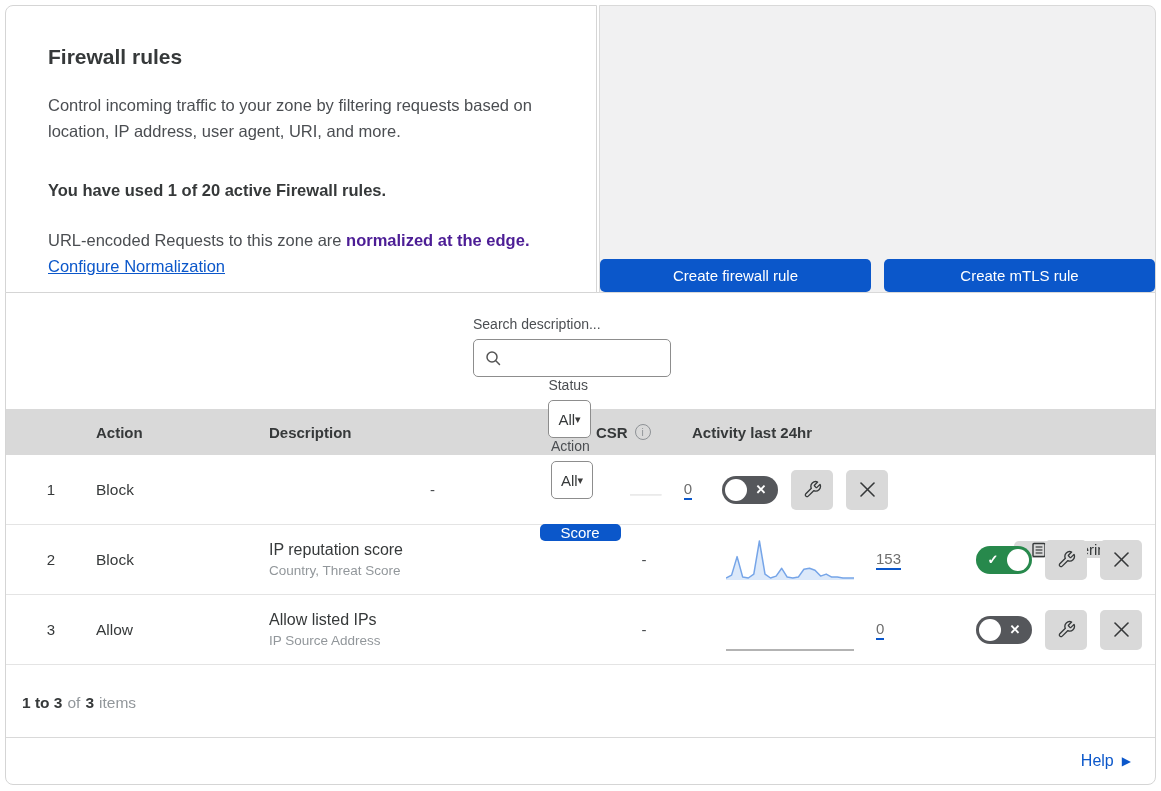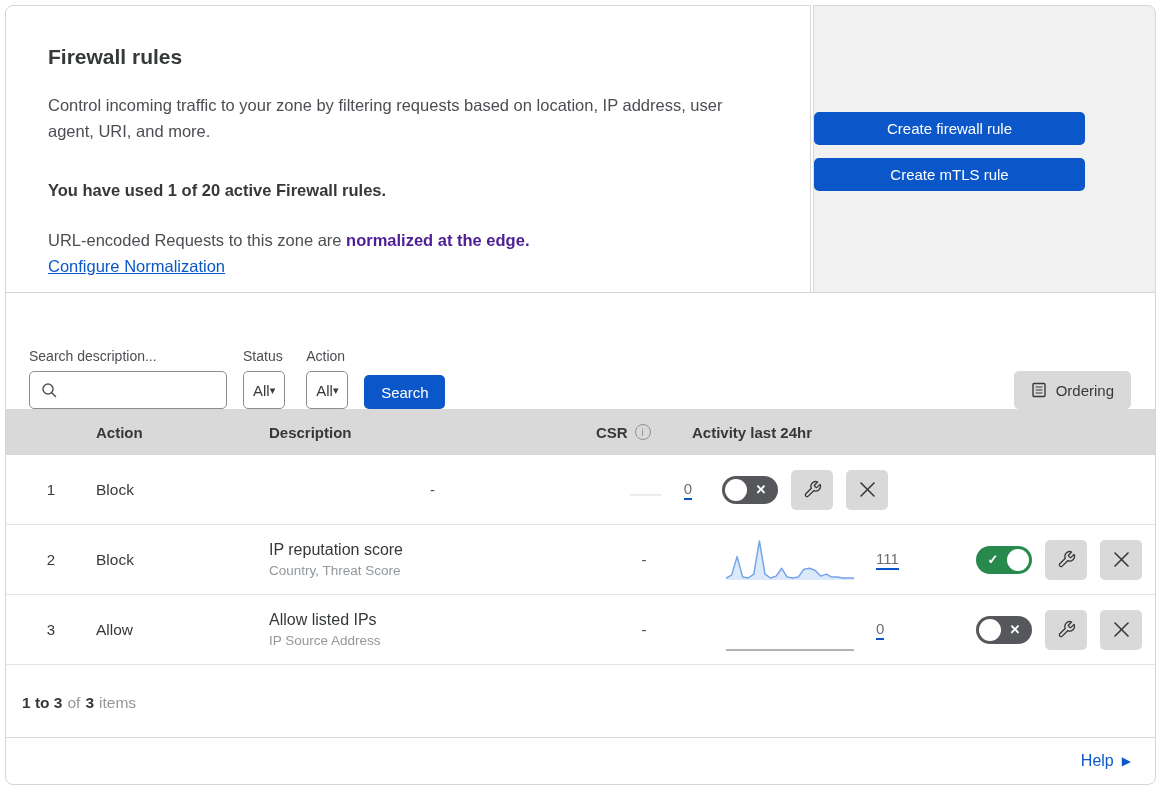--- a/index.html
+++ b/index.html
@@ -34,42 +34,42 @@
   .intro-usage { font-size: 16.5px; font-weight: 700; margin-bottom: 31px; }
   .intro-norm { font-size: 16.5px; color: var(--body-text); margin-bottom: 7px; }
   .intro-norm b { color: #4c1d95; }
   .intro-link { font-size: 16.5px; color: var(--blue); text-decoration: underline; cursor: pointer; display: inline-block; text-align: right; }
 
   .actions-panel {
     flex: 1; height: 288px;
     background: var(--gray-bg);
     border: 1px solid var(--band);
     border-radius: 0 8px 0 0;
-    display: flex; flex-direction: column; align-items: flex-start;
+    display: flex; flex-direction: row; align-items: flex-end;
     padding-top: 106px; gap: 13px;
   }
   .btn-primary {
     background: var(--blue); color: #fff;
     border: none; border-radius: 5px;
     font-family: inherit; font-size: 15px;
     cursor: pointer;
   }
   .panel-btn { width: 271px; height: 33px; }
 
   
   .main-card {
     margin-top: -1px;
     border: 1px solid var(--border);
     border-radius: 0 0 8px 8px;
     background: #fff;
     overflow: hidden;
   }
 
   
-  .filter-bar { height: 116px; padding: 23px 24px 0 23px; display: flex; align-items: flex-end; }
+  .filter-bar { height: 116px; padding: 23px 24px 0 23px; display: flex; align-items: center; flex-direction: column; }
   .filter-group { margin-right: 16px; }
   .filter-label { display: block; font-size: 14px; color: var(--body-text); margin-bottom: 7px; }
   .search-box {
     width: 198px; height: 38px;
     border: 1px solid #8d8d8d; border-radius: 5px;
     display: flex; align-items: center; gap: 7px;
     padding: 0 11px; background: #fff;
   }
   .search-box input { border: none; outline: none; flex: 1; min-width: 0; font: inherit; font-size: 15px; background: transparent; }
   .dropdown {
@@ -180,21 +180,21 @@
           <span class="caret">▾</span>
         </div>
       </div>
       <div class="filter-group dd2">
         <label class="filter-label">Action</label>
         <div class="dropdown">
           <span>All</span>
           <span class="caret">▾</span>
         </div>
       </div>
-      <button class="btn-primary btn-search">Search</button>
+      <button class="btn-primary btn-search">Score</button>
       <button class="ordering-btn">
         <span style="display:flex;">
           <svg width="16" height="16" viewBox="0 0 16 16">
               <rect x="2" y="1.5" width="12" height="13" rx="1" fill="none" stroke="#36393a" stroke-width="1.4"></rect>
               <line x1="4.6" y1="5" x2="11.4" y2="5" stroke="#36393a" stroke-width="1.2"></line>
               <line x1="4.6" y1="8" x2="11.4" y2="8" stroke="#36393a" stroke-width="1.2"></line>
               <line x1="4.6" y1="11" x2="11.4" y2="11" stroke="#36393a" stroke-width="1.2"></line>
             </svg>
         </span>
         <span>Ordering</span>
@@ -249,21 +249,21 @@
     <div class="cell-desc">
       <div class="d1">IP reputation score</div>
       <div class="d2">Country, Threat Score</div>
     </div>
     <div class="cell-csr">-</div>
     <div class="cell-activity">
       <svg class="spark" viewBox="0 0 128 46">
               <polygon points="0,43 0.0,41.0 5.6,38.1 11.1,19.6 16.7,40.1 22.3,41.0 27.8,37.1 33.4,4.0 39.0,37.1 44.5,41.0 50.1,39.1 55.7,31.3 61.2,40.1 66.8,41.0 72.3,40.1 77.9,32.3 83.5,31.3 89.0,33.3 94.6,39.1 100.2,37.1 105.7,40.1 111.3,40.1 116.9,41.0 122.4,41.0 128.0,41.0 128,43" fill="#dce9fa" stroke="none"></polygon>
               <polyline points="0.0,41.0 5.6,38.1 11.1,19.6 16.7,40.1 22.3,41.0 27.8,37.1 33.4,4.0 39.0,37.1 44.5,41.0 50.1,39.1 55.7,31.3 61.2,40.1 66.8,41.0 72.3,40.1 77.9,32.3 83.5,31.3 89.0,33.3 94.6,39.1 100.2,37.1 105.7,40.1 111.3,40.1 116.9,41.0 122.4,41.0 128.0,41.0" fill="none" stroke="#76a5e8" stroke-width="1.5" stroke-linejoin="round"></polyline>
             </svg>
-      <a class="count-link">111</a>
+      <a class="count-link">153</a>
     </div>
     <div class="cell-controls">
       <div class="toggle on">
         <span class="sym">✓</span>
         <span class="knob"></span>
       </div>
       <button class="icon-btn">
         <svg width="19" height="19" viewBox="0 0 24 24">
                 <path d="M14.7 6.3a1 1 0 0 0 0 1.4l1.6 1.6a1 1 0 0 0 1.4 0l3.77-3.77a6 6 0 0 1-7.94 7.94l-6.91 6.91a2.12 2.12 0 0 1-3-3l6.91-6.91a6 6 0 0 1 7.94-7.94l-3.76 3.76z" fill="none" stroke="#36393a" stroke-width="1.7" stroke-linecap="round" stroke-linejoin="round"></path>
               </svg>

